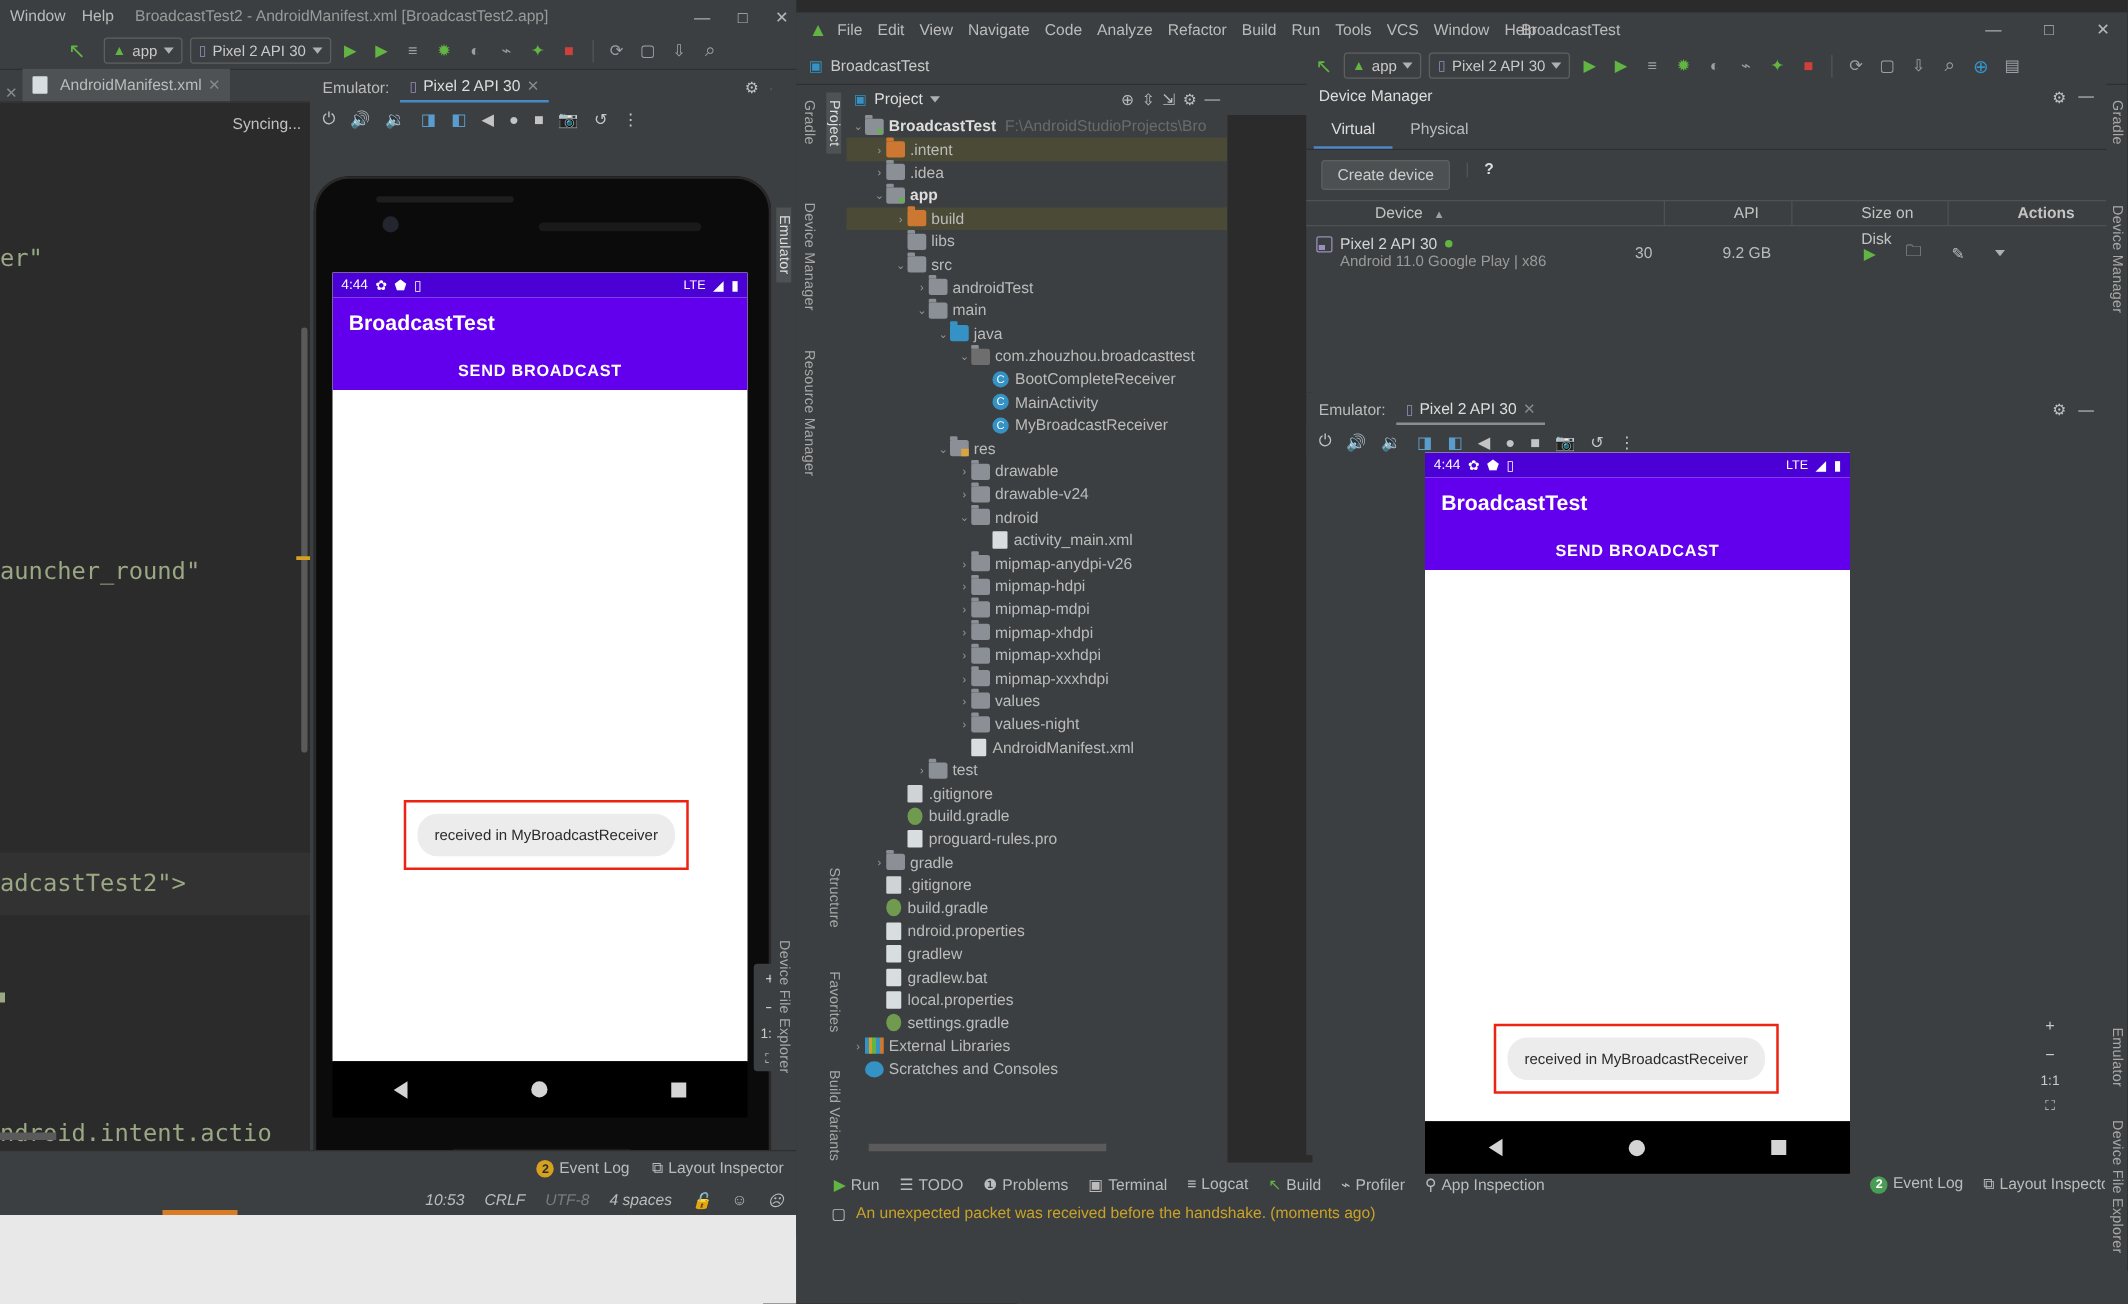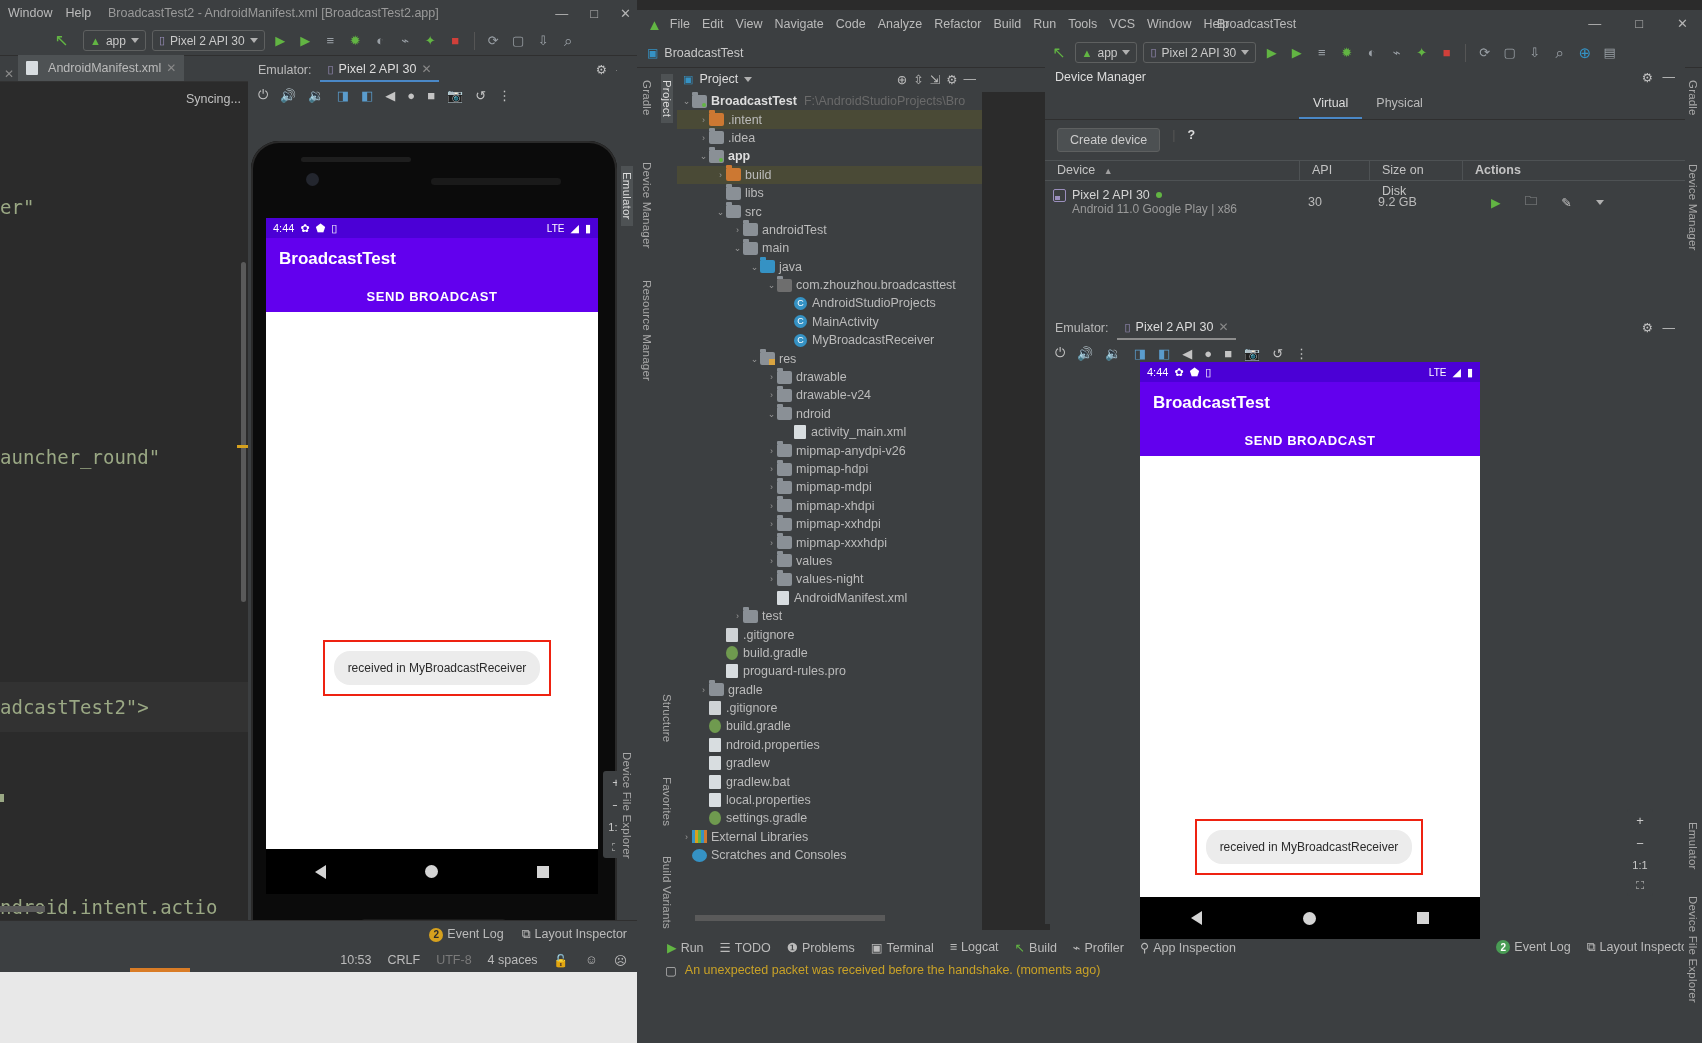--- a/index.html
+++ b/index.html
@@ -82,28 +82,28 @@
   .fico.git { background:#cfd3d6; }
   .fico.grd { background:#6f9a4f; border-radius:50%; }
   .fico.props { background:#d8dde0; }
   .fico.txt { background:#d8dde0; }
   .nlabel { color: #bbbbbb; }
   .nlabel.b { font-weight: bold; color: #ddd; }
   .npath { color: #6a6a6a; margin-left: 7px; }
 
   
   .dm { background: #3c3f41; }
-  .dmtabs { display: flex; gap: 0; border-bottom: 1px solid #2f2f2f; justify-content: center; }
+  .dmtabs { display: flex; gap: 0; border-bottom: 1px solid #2f2f2f; }
   .dmtab { padding: 6px 14px 7px; font-size: 12.5px; color: #bbb; }
   .dmtab.active { color: #ddd; border-bottom: 2px solid #4a88c7; }
   .btn { border: 1px solid #5e6060; background: #4c5052; color: #ccc; border-radius: 3px;
          padding: 4px 12px; font-size: 12.5px; }
   .thead { display: flex; border-top: 1px solid #4e5254; border-bottom: 1px solid #4e5254;
            font-size: 12.5px; color: #c3c3c3; height: 21px; align-items: center; background: #3c3f41; }
-  .thead > div { padding: 0 12px; border-right: 1px solid #4e5254; height: 21px; line-height: 21px; }
+  .thead > div { padding: 0 23px; border-right: 1px solid #4e5254; height: 21px; line-height: 21px; margin-left: 32px; }
   .trow { display: flex; align-items: center; height: 42px; font-size: 12.5px; }
   .devicon { width: 13px; height: 13px; border: 1.5px solid #9b8fbd; border-radius: 2px;
              position: relative; margin-right: 6px; flex: none; }
   .devicon:after { content:""; position:absolute; left:1px; bottom:1px; width:5px; height:4px;
                    background:#9b8fbd; }
   .greendot { width:6px; height:6px; border-radius:50%; background:#62b543; display:inline-block;
               margin-left:6px; vertical-align: middle; }
   .sub { color: #9a9a9a; font-size: 12px; }
 
   
@@ -313,21 +313,21 @@
   </div>
 
   <div class="statusbar" style="position:absolute; left:0; top:920px; width:637px; height:28px; justify-content:flex-end;">
     <span>
       <span class="badge">2</span><span>Event Log</span>
     </span>
     <span>
       <span style="margin-right:4px;">⧉</span><span>Layout Inspector</span>
     </span>
   </div>
-  <div class="bottombar" style="position:absolute; left:0; top:948px; width:637px; height:24px; justify-content:flex-end;">
+  <div class="bottombar" style="position:absolute; left:0; top:948px; width:637px; height:24px; justify-content:flex-end;font-style:italic;">
     <span>10:53</span>
     <span>CRLF</span>
     <span class="dim">UTF-8</span>
     <span>4 spaces</span>
     <span>🔓</span>
     <span>☺</span>
     <span>☹</span>
   </div>
   <div style="position:absolute; left:0; top:972px; width:637px; height:71px; background:#e8e8e8;">
     <div style="position:absolute; left:130px; top:-4px; width:60px; height:4px; background:#d97c26;"></div>
@@ -467,21 +467,21 @@
           <span class="nlabel">java</span>
         </div>
         <div class="node" style="padding-left:89px">
           <span class="arrow">⌄</span>
           <span class="ico folder" style="background:#6e6e6e"></span>
           <span class="nlabel">com.zhouzhou.broadcasttest</span>
         </div>
         <div class="node" style="padding-left:106px">
           <span class="arrow"></span>
           <span class="cls">C</span>
-          <span class="nlabel">AndroidStudioProjects</span>
+          <span class="nlabel">BootCompleteReceiver</span>
         </div>
         <div class="node" style="padding-left:106px">
           <span class="arrow"></span>
           <span class="cls">C</span>
           <span class="nlabel">MainActivity</span>
         </div>
         <div class="node" style="padding-left:106px">
           <span class="arrow"></span>
           <span class="cls">C</span>
           <span class="nlabel">MyBroadcastReceiver</span>

